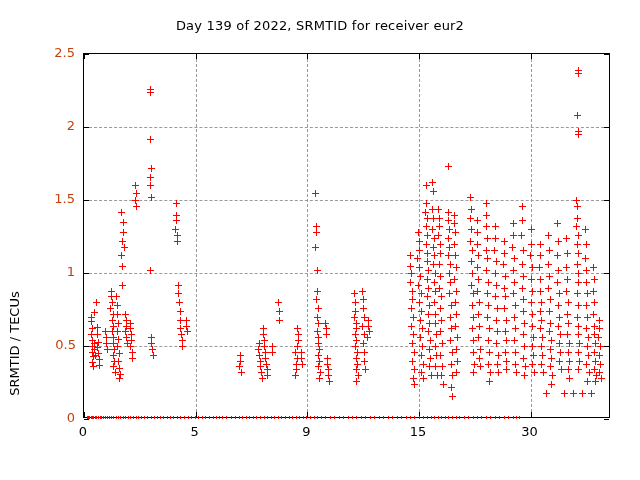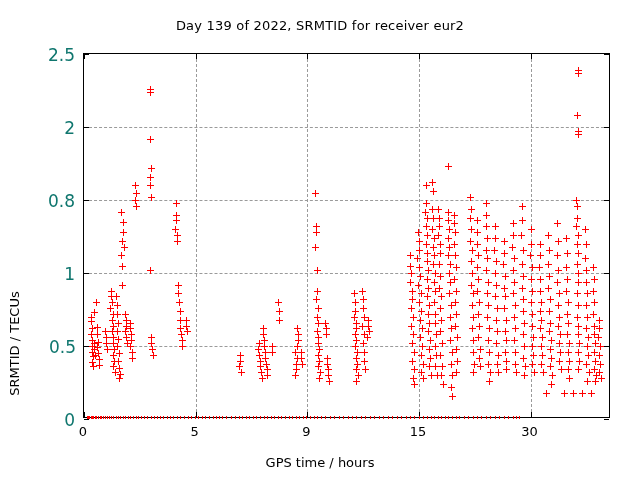--- a/index.html
+++ b/index.html
@@ -7,21 +7,21 @@
        font-family:"DejaVu Sans",sans-serif;}
   #stage{position:relative;width:640px;height:355px;}
   #title{position:absolute;left:0;top:18px;width:640px;text-align:center;
          font-size:13px;color:#000;letter-spacing:0.2px;}
   #plotframe{position:absolute;left:83px;top:53px;width:527px;height:365px;
              border:1px solid #000;box-sizing:border-box;background:#fff;}
   .grid-h{position:absolute;left:0;width:100%;height:0;
           border-top:1px dashed #9a9a9a;}
   .grid-v{position:absolute;top:0;height:100%;width:0;
           border-left:1px dashed #9a9a9a;}
-  .ytick-lbl{position:absolute;text-align:right;font-size:17px;color:#0f766e;
+  .ytick-lbl{position:absolute;text-align:right;font-size:13px;color:#c2410c;
              width:46px;}
   .xtick-lbl{position:absolute;text-align:center;font-size:13px;color:#000;
              width:40px;top:424px;}
   .tick-h{position:absolute;left:0;width:5px;height:0;border-top:1px solid #000;}
   .tick-hr{position:absolute;right:0;width:5px;height:0;border-top:1px solid #000;}
   .tick-v{position:absolute;bottom:0;height:5px;width:0;border-left:1px solid #000;}
   .tick-vt{position:absolute;top:0;height:5px;width:0;border-left:1px solid #000;}
   #xlabel{position:absolute;left:0;top:455px;width:640px;text-align:center;
           font-size:13px;color:#000;}
   #ylabel{position:absolute;left:-86px;top:200px;width:200px;text-align:center;
@@ -76,31 +76,30 @@
           <g stroke="#ff0000" stroke-width="1.6">
             <path d="M0 365.5h7M3.5 362v7M1 365.5h7M4.5 362v7M2 365.5h7M5.5 362v7M4 365.5h7M7.5 362v7M5 365.5h7M8.5 362v7M6 365.5h7M9.5 362v7M8 365.5h7M11.5 362v7M9 365.5h7M12.5 362v7M11 365.5h7M14.5 362v7M13 365.5h7M16.5 362v7M14 365.5h7M17.5 362v7M16 365.5h7M19.5 362v7M18 365.5h7M21.5 362v7M20 365.5h7M23.5 362v7M22 365.5h7M25.5 362v7M24 365.5h7M27.5 362v7M26 365.5h7M29.5 362v7M29 365.5h7M32.5 362v7M31 365.5h7M34.5 362v7M33 365.5h7M36.5 362v7M36 365.5h7M39.5 362v7M38 365.5h7M41.5 362v7M41 365.5h7M44.5 362v7M43 365.5h7M46.5 362v7M46 365.5h7M49.5 362v7M49 365.5h7M52.5 362v7M51 365.5h7M54.5 362v7M54 365.5h7M57.5 362v7M57 365.5h7M60.5 362v7M60 365.5h7M63.5 362v7M64 365.5h7M67.5 362v7M67 365.5h7M70.5 362v7M70 365.5h7M73.5 362v7M73 365.5h7M76.5 362v7M76 365.5h7M79.5 362v7M80 365.5h7M83.5 362v7M83 365.5h7M86.5 362v7M86 365.5h7M89.5 362v7M90 365.5h7M93.5 362v7M93 365.5h7M96.5 362v7M97 365.5h7M100.5 362v7M101 365.5h7M104.5 362v7M104 365.5h7M107.5 362v7M108 365.5h7M111.5 362v7M111 365.5h7M114.5 362v7M115 365.5h7M118.5 362v7M118 365.5h7M121.5 362v7M122 365.5h7M125.5 362v7M126 365.5h7M129.5 362v7M129 365.5h7M132.5 362v7M132 365.5h7M135.5 362v7M135 365.5h7M138.5 362v7M139 365.5h7M142.5 362v7M144 365.5h7M147.5 362v7M148 365.5h7M151.5 362v7M152 365.5h7M155.5 362v7M155 365.5h7M158.5 362v7M159 365.5h7M162.5 362v7M162 365.5h7M165.5 362v7M166 365.5h7M169.5 362v7M169 365.5h7M172.5 362v7M173 365.5h7M176.5 362v7M177 365.5h7M180.5 362v7M180 365.5h7M183.5 362v7M184 365.5h7M187.5 362v7M187 365.5h7M190.5 362v7M191 365.5h7M194.5 362v7M194 365.5h7M197.5 362v7M198 365.5h7M201.5 362v7M202 365.5h7M205.5 362v7M205 365.5h7M208.5 362v7M209 365.5h7M212.5 362v7M212 365.5h7M215.5 362v7M216 365.5h7M219.5 362v7M219 365.5h7M222.5 362v7M223 365.5h7M226.5 362v7M227 365.5h7M230.5 362v7M230 365.5h7M233.5 362v7M234 365.5h7M237.5 362v7M238 365.5h7M241.5 362v7M243 365.5h7M246.5 362v7M247 365.5h7M250.5 362v7M252 365.5h7M255.5 362v7M256 365.5h7M259.5 362v7M261 365.5h7M264.5 362v7M265 365.5h7M268.5 362v7M269 365.5h7M272.5 362v7M274 365.5h7M277.5 362v7M278 365.5h7M281.5 362v7M283 365.5h7M286.5 362v7M287 365.5h7M290.5 362v7M292 365.5h7M295.5 362v7M296 365.5h7M299.5 362v7M301 365.5h7M304.5 362v7M305 365.5h7M308.5 362v7M310 365.5h7M313.5 362v7M314 365.5h7M317.5 362v7M319 365.5h7M322.5 362v7M323 365.5h7M326.5 362v7M327 365.5h7M330.5 362v7M332 365.5h7M335.5 362v7M336 365.5h7M339.5 362v7M340 365.5h7M343.5 362v7M344 365.5h7M347.5 362v7M347 365.5h7M350.5 362v7M351 365.5h7M354.5 362v7M354 365.5h7M357.5 362v7M358 365.5h7M361.5 362v7M361 365.5h7M364.5 362v7M365 365.5h7M368.5 362v7M369 365.5h7M372.5 362v7M372 365.5h7M375.5 362v7M377 365.5h7M380.5 362v7M381 365.5h7M384.5 362v7M386 365.5h7M389.5 362v7M390 365.5h7M393.5 362v7M394 365.5h7M397.5 362v7M399 365.5h7M402.5 362v7M403 365.5h7M406.5 362v7M408 365.5h7M411.5 362v7M412 365.5h7M415.5 362v7M417 365.5h7M420.5 362v7M421 365.5h7M424.5 362v7M426 365.5h7M429.5 362v7M429 365.5h7M432.5 362v7M432 365.5h7M435.5 362v7M4 263.5h7M7.5 260v7M4 267.5h7M7.5 264v7M5 274.5h7M8.5 271v7M4 280.5h7M7.5 277v7M5 286.5h7M8.5 283v7M5 292.5h7M8.5 289v7M5 298.5h7M8.5 295v7M6 302.5h7M9.5 299v7M5 308.5h7M8.5 305v7M6 312.5h7M9.5 309v7M7 258.5h7M10.5 255v7M7 289.5h7M10.5 286v7M7 295.5h7M10.5 292v7M8 301.5h7M11.5 298v7M9 248.5h7M12.5 245v7M10 273.5h7M13.5 270v7M10 280.5h7M13.5 277v7M11 288.5h7M14.5 285v7M10 293.5h7M13.5 290v7M11 299.5h7M14.5 296v7M12 305.5h7M15.5 302v7M12 311.5h7M15.5 308v7M18 277.5h7M21.5 274v7M19 283.5h7M22.5 280v7M19 289.5h7M22.5 286v7M20 295.5h7M23.5 292v7M24 237.5h7M27.5 234v7M24 242.5h7M27.5 239v7M25 248.5h7M28.5 245v7M23 254.5h7M26.5 251v7M26 260.5h7M29.5 257v7M25 266.5h7M28.5 263v7M26 272.5h7M29.5 269v7M25 277.5h7M28.5 274v7M26 283.5h7M29.5 280v7M26 289.5h7M29.5 286v7M27 295.5h7M30.5 292v7M26 301.5h7M29.5 298v7M27 307.5h7M30.5 304v7M26 312.5h7M29.5 309v7M28 318.5h7M31.5 315v7M29 242.5h7M32.5 239v7M30 251.5h7M33.5 248v7M30 260.5h7M33.5 257v7M31 269.5h7M34.5 266v7M30 277.5h7M33.5 274v7M31 285.5h7M34.5 282v7M30 292.5h7M33.5 289v7M32 299.5h7M35.5 296v7M31 307.5h7M34.5 304v7M32 314.5h7M35.5 311v7M33 320.5h7M36.5 317v7M32 324.5h7M35.5 321v7M35 231.5h7M38.5 228v7M35 212.5h7M38.5 209v7M35 187.5h7M38.5 184v7M36 178.5h7M39.5 175v7M36 168.5h7M39.5 165v7M34 158.5h7M37.5 155v7M37 193.5h7M40.5 190v7M34 201.5h7M37.5 198v7M38 260.5h7M41.5 257v7M39 266.5h7M42.5 263v7M39 272.5h7M42.5 269v7M38 277.5h7M41.5 274v7M39 283.5h7M42.5 280v7M40 289.5h7M43.5 286v7M43 269.5h7M46.5 266v7M43 274.5h7M46.5 271v7M44 280.5h7M47.5 277v7M44 286.5h7M47.5 283v7M43 292.5h7M46.5 289v7M45 298.5h7M48.5 295v7M45 304.5h7M48.5 301v7M48 131.5h7M51.5 128v7M49 139.5h7M52.5 136v7M48 146.5h7M51.5 143v7M49 152.5h7M52.5 149v7M63 35.5h7M66.5 32v7M63 38.5h7M66.5 35v7M63 85.5h7M66.5 82v7M63 123.5h7M66.5 120v7M64 114.5h7M67.5 111v7M63 131.5h7M66.5 128v7M64 143.5h7M67.5 140v7M63 216.5h7M66.5 213v7M64 283.5h7M67.5 280v7M64 289.5h7M67.5 286v7M65 295.5h7M68.5 292v7M66 301.5h7M69.5 298v7M89 161.5h7M92.5 158v7M89 149.5h7M92.5 146v7M89 166.5h7M92.5 163v7M88 175.5h7M91.5 172v7M90 181.5h7M93.5 178v7M90 187.5h7M93.5 184v7M91 231.5h7M94.5 228v7M91 239.5h7M94.5 236v7M92 248.5h7M95.5 245v7M93 257.5h7M96.5 254v7M93 266.5h7M96.5 263v7M93 274.5h7M96.5 271v7M94 280.5h7M97.5 277v7M95 286.5h7M98.5 283v7M95 292.5h7M98.5 289v7M99 266.5h7M102.5 263v7M99 272.5h7M102.5 269v7M100 277.5h7M103.5 274v7M152 312.5h7M155.5 309v7M153 307.5h7M156.5 304v7M153 301.5h7M156.5 298v7M154 318.5h7M157.5 315v7M171 295.5h7M174.5 292v7M172 289.5h7M175.5 286v7M172 301.5h7M175.5 298v7M173 307.5h7M176.5 304v7M173 312.5h7M176.5 309v7M174 318.5h7M177.5 315v7M175 324.5h7M178.5 321v7M176 274.5h7M179.5 271v7M176 280.5h7M179.5 277v7M177 286.5h7M180.5 283v7M177 292.5h7M180.5 289v7M178 298.5h7M181.5 295v7M178 304.5h7M181.5 301v7M179 310.5h7M182.5 307v7M180 315.5h7M183.5 312v7M180 321.5h7M183.5 318v7M185 292.5h7M188.5 289v7M185 298.5h7M188.5 295v7M191 248.5h7M194.5 245v7M192 257.5h7M195.5 254v7M192 266.5h7M195.5 263v7M208 321.5h7M211.5 318v7M209 315.5h7M212.5 312v7M209 310.5h7M212.5 307v7M210 304.5h7M213.5 301v7M208 298.5h7M211.5 295v7M210 292.5h7M213.5 289v7M211 286.5h7M214.5 283v7M211 280.5h7M214.5 277v7M210 274.5h7M213.5 271v7M214 298.5h7M217.5 295v7M214 304.5h7M217.5 301v7M215 310.5h7M218.5 307v7M228 139.5h7M231.5 136v7M229 172.5h7M232.5 169v7M229 178.5h7M232.5 175v7M228 193.5h7M231.5 190v7M230 216.5h7M233.5 213v7M230 237.5h7M233.5 234v7M229 245.5h7M232.5 242v7M231 254.5h7M234.5 251v7M230 263.5h7M233.5 260v7M231 269.5h7M234.5 266v7M230 277.5h7M233.5 274v7M231 283.5h7M234.5 280v7M231 289.5h7M234.5 286v7M232 295.5h7M235.5 292v7M231 301.5h7M234.5 298v7M232 307.5h7M235.5 304v7M231 312.5h7M234.5 309v7M233 318.5h7M236.5 315v7M232 324.5h7M235.5 321v7M238 269.5h7M241.5 266v7M239 274.5h7M242.5 271v7M239 280.5h7M242.5 277v7M240 304.5h7M243.5 301v7M240 310.5h7M243.5 307v7M241 315.5h7M244.5 312v7M241 321.5h7M244.5 318v7M242 327.5h7M245.5 324v7M267 239.5h7M270.5 236v7M268 248.5h7M271.5 245v7M268 257.5h7M271.5 254v7M267 263.5h7M270.5 260v7M269 269.5h7M272.5 266v7M269 274.5h7M272.5 271v7M268 280.5h7M271.5 277v7M269 286.5h7M272.5 283v7M268 292.5h7M271.5 289v7M270 298.5h7M273.5 295v7M269 304.5h7M272.5 301v7M270 310.5h7M273.5 307v7M269 315.5h7M272.5 312v7M271 321.5h7M274.5 318v7M269 327.5h7M272.5 324v7M275 237.5h7M278.5 234v7M276 245.5h7M279.5 242v7M276 254.5h7M279.5 251v7M277 263.5h7M280.5 260v7M275 272.5h7M278.5 269v7M277 280.5h7M280.5 277v7M276 289.5h7M279.5 286v7M277 298.5h7M280.5 295v7M277 307.5h7M280.5 304v7M278 315.5h7M281.5 312v7M281 266.5h7M284.5 263v7M281 272.5h7M284.5 269v7M282 277.5h7M285.5 274v7M280 283.5h7M283.5 280v7M323 201.5h7M326.5 198v7M323 212.5h7M326.5 209v7M324 219.5h7M327.5 216v7M323 228.5h7M326.5 225v7M325 237.5h7M328.5 234v7M325 245.5h7M328.5 242v7M324 254.5h7M327.5 251v7M326 263.5h7M329.5 260v7M324 272.5h7M327.5 269v7M326 280.5h7M329.5 277v7M325 289.5h7M328.5 286v7M327 298.5h7M330.5 295v7M325 307.5h7M328.5 304v7M327 315.5h7M330.5 312v7M326 324.5h7M329.5 321v7M327 330.5h7M330.5 327v7M331 178.5h7M334.5 175v7M332 187.5h7M335.5 184v7M332 196.5h7M335.5 193v7M330 204.5h7M333.5 201v7M332 213.5h7M335.5 210v7M333 222.5h7M336.5 219v7M331 231.5h7M334.5 228v7M334 239.5h7M337.5 236v7M332 248.5h7M335.5 245v7M334 257.5h7M337.5 254v7M333 266.5h7M336.5 263v7M335 274.5h7M338.5 271v7M333 283.5h7M336.5 280v7M335 292.5h7M338.5 289v7M334 301.5h7M337.5 298v7M336 310.5h7M339.5 307v7M334 318.5h7M337.5 315v7M336 324.5h7M339.5 321v7M339 131.5h7M342.5 128v7M339 149.5h7M342.5 146v7M338 158.5h7M341.5 155v7M340 164.5h7M343.5 161v7M339 172.5h7M342.5 169v7M340 181.5h7M343.5 178v7M339 190.5h7M342.5 187v7M340 199.5h7M343.5 196v7M340 207.5h7M343.5 204v7M341 216.5h7M344.5 213v7M340 225.5h7M343.5 222v7M341 234.5h7M344.5 231v7M340 242.5h7M343.5 239v7M342 251.5h7M345.5 248v7M341 260.5h7M344.5 257v7M342 269.5h7M345.5 266v7M341 277.5h7M344.5 274v7M343 286.5h7M346.5 283v7M342 295.5h7M345.5 292v7M343 304.5h7M346.5 301v7M342 312.5h7M345.5 309v7M344 321.5h7M347.5 318v7M345 128.5h7M348.5 125v7M346 137.5h7M349.5 134v7M345 155.5h7M348.5 152v7M346 164.5h7M349.5 161v7M345 175.5h7M348.5 172v7M347 184.5h7M350.5 181v7M346 193.5h7M349.5 190v7M347 201.5h7M350.5 198v7M346 210.5h7M349.5 207v7M348 219.5h7M351.5 216v7M347 228.5h7M350.5 225v7M348 237.5h7M351.5 234v7M347 248.5h7M350.5 245v7M348 260.5h7M351.5 257v7M348 269.5h7M351.5 266v7M349 280.5h7M352.5 277v7M348 292.5h7M351.5 289v7M349 301.5h7M352.5 298v7M348 312.5h7M351.5 309v7M350 321.5h7M353.5 318v7M351 155.5h7M354.5 152v7M352 164.5h7M355.5 161v7M352 172.5h7M355.5 169v7M351 181.5h7M354.5 178v7M353 190.5h7M356.5 187v7M353 199.5h7M356.5 196v7M352 210.5h7M355.5 207v7M353 222.5h7M356.5 219v7M352 234.5h7M355.5 231v7M354 242.5h7M357.5 239v7M353 254.5h7M356.5 251v7M354 266.5h7M357.5 263v7M353 277.5h7M356.5 274v7M355 289.5h7M358.5 286v7M353 301.5h7M356.5 298v7M355 312.5h7M358.5 309v7M354 321.5h7M357.5 318v7M356 330.5h7M359.5 327v7M361 112.5h7M364.5 109v7M361 158.5h7M364.5 155v7M361 166.5h7M364.5 163v7M362 175.5h7M365.5 172v7M361 184.5h7M364.5 181v7M362 193.5h7M365.5 190v7M361 201.5h7M364.5 198v7M363 210.5h7M366.5 207v7M362 219.5h7M365.5 216v7M363 228.5h7M366.5 225v7M362 239.5h7M365.5 236v7M364 251.5h7M367.5 248v7M363 263.5h7M366.5 260v7M364 274.5h7M367.5 271v7M363 286.5h7M366.5 283v7M365 298.5h7M368.5 295v7M364 310.5h7M367.5 307v7M365 321.5h7M368.5 318v7M364 333.5h7M367.5 330v7M365 342.5h7M368.5 339v7M367 161.5h7M370.5 158v7M367 169.5h7M370.5 166v7M368 178.5h7M371.5 175v7M367 190.5h7M370.5 187v7M368 201.5h7M371.5 198v7M369 213.5h7M372.5 210v7M367 225.5h7M370.5 222v7M369 237.5h7M372.5 234v7M368 248.5h7M371.5 245v7M369 260.5h7M372.5 257v7M368 272.5h7M371.5 269v7M370 283.5h7M373.5 280v7M369 295.5h7M372.5 292v7M370 307.5h7M373.5 304v7M369 318.5h7M372.5 315v7M383 143.5h7M386.5 140v7M384 155.5h7M387.5 152v7M383 164.5h7M386.5 161v7M384 175.5h7M387.5 172v7M383 187.5h7M386.5 184v7M385 196.5h7M388.5 193v7M384 207.5h7M387.5 204v7M385 219.5h7M388.5 216v7M384 231.5h7M387.5 228v7M386 239.5h7M389.5 236v7M385 251.5h7M388.5 248v7M386 263.5h7M389.5 260v7M385 274.5h7M388.5 271v7M386 286.5h7M389.5 283v7M386 298.5h7M389.5 295v7M387 310.5h7M390.5 307v7M386 318.5h7M389.5 315v7M390 166.5h7M393.5 163v7M390 178.5h7M393.5 175v7M390 190.5h7M393.5 187v7M391 201.5h7M394.5 198v7M390 213.5h7M393.5 210v7M391 225.5h7M394.5 222v7M390 237.5h7M393.5 234v7M392 248.5h7M395.5 245v7M391 260.5h7M394.5 257v7M392 272.5h7M395.5 269v7M391 283.5h7M394.5 280v7M393 295.5h7M396.5 292v7M392 304.5h7M395.5 301v7M393 312.5h7M396.5 309v7M399 149.5h7M402.5 146v7M399 161.5h7M402.5 158v7M399 172.5h7M402.5 169v7M400 184.5h7M403.5 181v7M399 196.5h7M402.5 193v7M400 204.5h7M403.5 201v7M399 216.5h7M402.5 213v7M401 228.5h7M404.5 225v7M400 239.5h7M403.5 236v7M401 251.5h7M404.5 248v7M400 263.5h7M403.5 260v7M402 274.5h7M405.5 271v7M401 286.5h7M404.5 283v7M402 298.5h7M405.5 295v7M401 310.5h7M404.5 307v7M403 318.5h7M406.5 315v7M402 327.5h7M405.5 324v7M408 172.5h7M411.5 169v7M408 184.5h7M411.5 181v7M407 196.5h7M410.5 193v7M409 207.5h7M412.5 204v7M408 219.5h7M411.5 216v7M409 231.5h7M412.5 228v7M408 242.5h7M411.5 239v7M410 254.5h7M413.5 251v7M409 266.5h7M412.5 263v7M410 277.5h7M413.5 274v7M409 289.5h7M412.5 286v7M411 301.5h7M414.5 298v7M410 310.5h7M413.5 307v7M411 318.5h7M414.5 315v7M417 187.5h7M420.5 184v7M417 199.5h7M420.5 196v7M416 210.5h7M419.5 207v7M418 222.5h7M421.5 219v7M417 234.5h7M420.5 231v7M418 242.5h7M421.5 239v7M417 254.5h7M420.5 251v7M419 266.5h7M422.5 263v7M418 277.5h7M421.5 274v7M419 286.5h7M422.5 283v7M418 298.5h7M421.5 295v7M419 307.5h7M422.5 304v7M419 315.5h7M422.5 312v7M426 169.5h7M429.5 166v7M426 181.5h7M429.5 178v7M425 193.5h7M428.5 190v7M427 204.5h7M430.5 201v7M426 216.5h7M429.5 213v7M427 228.5h7M430.5 225v7M426 239.5h7M429.5 236v7M428 251.5h7M431.5 248v7M427 263.5h7M430.5 260v7M428 274.5h7M431.5 271v7M427 286.5h7M430.5 283v7M428 298.5h7M431.5 295v7M428 310.5h7M431.5 307v7M429 318.5h7M432.5 315v7M435 152.5h7M438.5 149v7M435 166.5h7M438.5 163v7M434 181.5h7M437.5 178v7M436 196.5h7M439.5 193v7M435 210.5h7M438.5 207v7M436 222.5h7M439.5 219v7M435 234.5h7M438.5 231v7M436 245.5h7M439.5 242v7M436 257.5h7M439.5 254v7M437 269.5h7M440.5 266v7M436 280.5h7M439.5 277v7M437 292.5h7M440.5 289v7M436 304.5h7M439.5 301v7M438 312.5h7M441.5 309v7M437 321.5h7M440.5 318v7M444 175.5h7M447.5 172v7M444 190.5h7M447.5 187v7M443 201.5h7M446.5 198v7M445 213.5h7M448.5 210v7M444 225.5h7M447.5 222v7M445 237.5h7M448.5 234v7M444 248.5h7M447.5 245v7M445 260.5h7M448.5 257v7M445 272.5h7M448.5 269v7M446 283.5h7M449.5 280v7M445 292.5h7M448.5 289v7M446 301.5h7M449.5 298v7M445 310.5h7M448.5 307v7M447 318.5h7M450.5 315v7M453 190.5h7M456.5 187v7M453 201.5h7M456.5 198v7M452 213.5h7M455.5 210v7M453 225.5h7M456.5 222v7M453 237.5h7M456.5 234v7M454 248.5h7M457.5 245v7M453 257.5h7M456.5 254v7M454 266.5h7M457.5 263v7M453 274.5h7M456.5 271v7M455 283.5h7M458.5 280v7M454 292.5h7M457.5 289v7M455 301.5h7M458.5 298v7M454 310.5h7M457.5 307v7M456 318.5h7M459.5 315v7M461 181.5h7M464.5 178v7M462 196.5h7M465.5 193v7M461 210.5h7M464.5 207v7M462 222.5h7M465.5 219v7M461 234.5h7M464.5 231v7M463 245.5h7M466.5 242v7M462 257.5h7M465.5 254v7M463 269.5h7M466.5 266v7M462 277.5h7M465.5 274v7M464 286.5h7M467.5 283v7M463 295.5h7M466.5 292v7M464 304.5h7M467.5 301v7M463 312.5h7M466.5 309v7M465 321.5h7M468.5 318v7M464 330.5h7M467.5 327v7M470 169.5h7M473.5 166v7M471 187.5h7M474.5 184v7M470 201.5h7M473.5 198v7M471 216.5h7M474.5 213v7M470 228.5h7M473.5 225v7M472 239.5h7M475.5 236v7M471 251.5h7M474.5 248v7M472 263.5h7M475.5 260v7M471 272.5h7M474.5 269v7M473 280.5h7M476.5 277v7M472 289.5h7M475.5 286v7M473 298.5h7M476.5 295v7M472 307.5h7M475.5 304v7M474 315.5h7M477.5 312v7M479 184.5h7M482.5 181v7M480 199.5h7M483.5 196v7M479 213.5h7M482.5 210v7M480 225.5h7M483.5 222v7M479 237.5h7M482.5 234v7M481 248.5h7M484.5 245v7M480 260.5h7M483.5 257v7M481 269.5h7M484.5 266v7M480 280.5h7M483.5 277v7M482 289.5h7M485.5 286v7M481 298.5h7M484.5 295v7M482 307.5h7M485.5 304v7M481 315.5h7M484.5 312v7M482 324.5h7M485.5 321v7M491 16.5h7M494.5 13v7M491 19.5h7M494.5 16v7M490 61.5h7M493.5 58v7M491 77.5h7M494.5 74v7M491 80.5h7M494.5 77v7M489 146.5h7M492.5 143v7M490 152.5h7M493.5 149v7M490 164.5h7M493.5 161v7M489 172.5h7M492.5 169v7M491 181.5h7M494.5 178v7M490 190.5h7M493.5 187v7M491 199.5h7M494.5 196v7M490 210.5h7M493.5 207v7M491 219.5h7M494.5 216v7M491 228.5h7M494.5 225v7M490 239.5h7M493.5 236v7M491 251.5h7M494.5 248v7M490 263.5h7M493.5 260v7M491 272.5h7M494.5 269v7M491 280.5h7M494.5 277v7M492 289.5h7M495.5 286v7M491 298.5h7M494.5 295v7M492 307.5h7M495.5 304v7M491 315.5h7M494.5 312v7M498 175.5h7M501.5 172v7M499 190.5h7M502.5 187v7M498 204.5h7M501.5 201v7M499 216.5h7M502.5 213v7M499 228.5h7M502.5 225v7M500 239.5h7M503.5 236v7M499 251.5h7M502.5 248v7M500 263.5h7M503.5 260v7M499 274.5h7M502.5 271v7M501 283.5h7M504.5 280v7M500 292.5h7M503.5 289v7M501 301.5h7M504.5 298v7M499 310.5h7M502.5 307v7M502 318.5h7M505.5 315v7M500 327.5h7M503.5 324v7M506 213.5h7M509.5 210v7M507 225.5h7M510.5 222v7M506 237.5h7M509.5 234v7M507 248.5h7M510.5 245v7M506 260.5h7M509.5 257v7M507 272.5h7M510.5 269v7M507 280.5h7M510.5 277v7M508 289.5h7M511.5 286v7M507 298.5h7M510.5 295v7M508 307.5h7M511.5 304v7M507 315.5h7M510.5 312v7M509 321.5h7M512.5 318v7M508 327.5h7M511.5 324v7M512 266.5h7M515.5 263v7M512 274.5h7M515.5 271v7M511 283.5h7M514.5 280v7M513 292.5h7M516.5 289v7M512 301.5h7M515.5 298v7M513 310.5h7M516.5 307v7M512 318.5h7M515.5 315v7M514 324.5h7M517.5 321v7M486 339.5h7M489.5 336v7M495 339.5h7M498.5 336v7M504 339.5h7M507.5 336v7M477 339.5h7M480.5 336v7M459 339.5h7M462.5 336v7" fill="none"></path>
           </g>
         </svg></div>
   </div>
 
   <div id="yticklabels">
       <div class="ytick-lbl" style="left: 29px; top: 410px;">0</div>
       <div class="ytick-lbl" style="left: 30px; top: 337px;">0.5</div>
       <div class="ytick-lbl" style="left: 29px; top: 264px;">1</div>
-      <div class="ytick-lbl" style="left: 29px; top: 191px;">0.8</div>
+      <div class="ytick-lbl" style="left: 29px; top: 191px;">1.5</div>
       <div class="ytick-lbl" style="left: 29px; top: 118px;">2</div>
       <div class="ytick-lbl" style="left: 29px; top: 45px;">2.5</div>
     </div>
   <div id="xticklabels">
       <div class="xtick-lbl" style="left: 63px;">0</div>
       <div class="xtick-lbl" style="left: 174.653px;">5</div>
       <div class="xtick-lbl" style="left: 286.305px;">9</div>
       <div class="xtick-lbl" style="left: 397.958px;">15</div>
       <div class="xtick-lbl" style="left: 509.61px;">30</div>
     </div>
 
-  <div id="xlabel">GPS time / hours</div>
 
   <div id="ylabel-wrap">
     <div id="ylabel">SRMTID / TECUs</div>
   </div>
 
 </div>
 
 </body></html>

